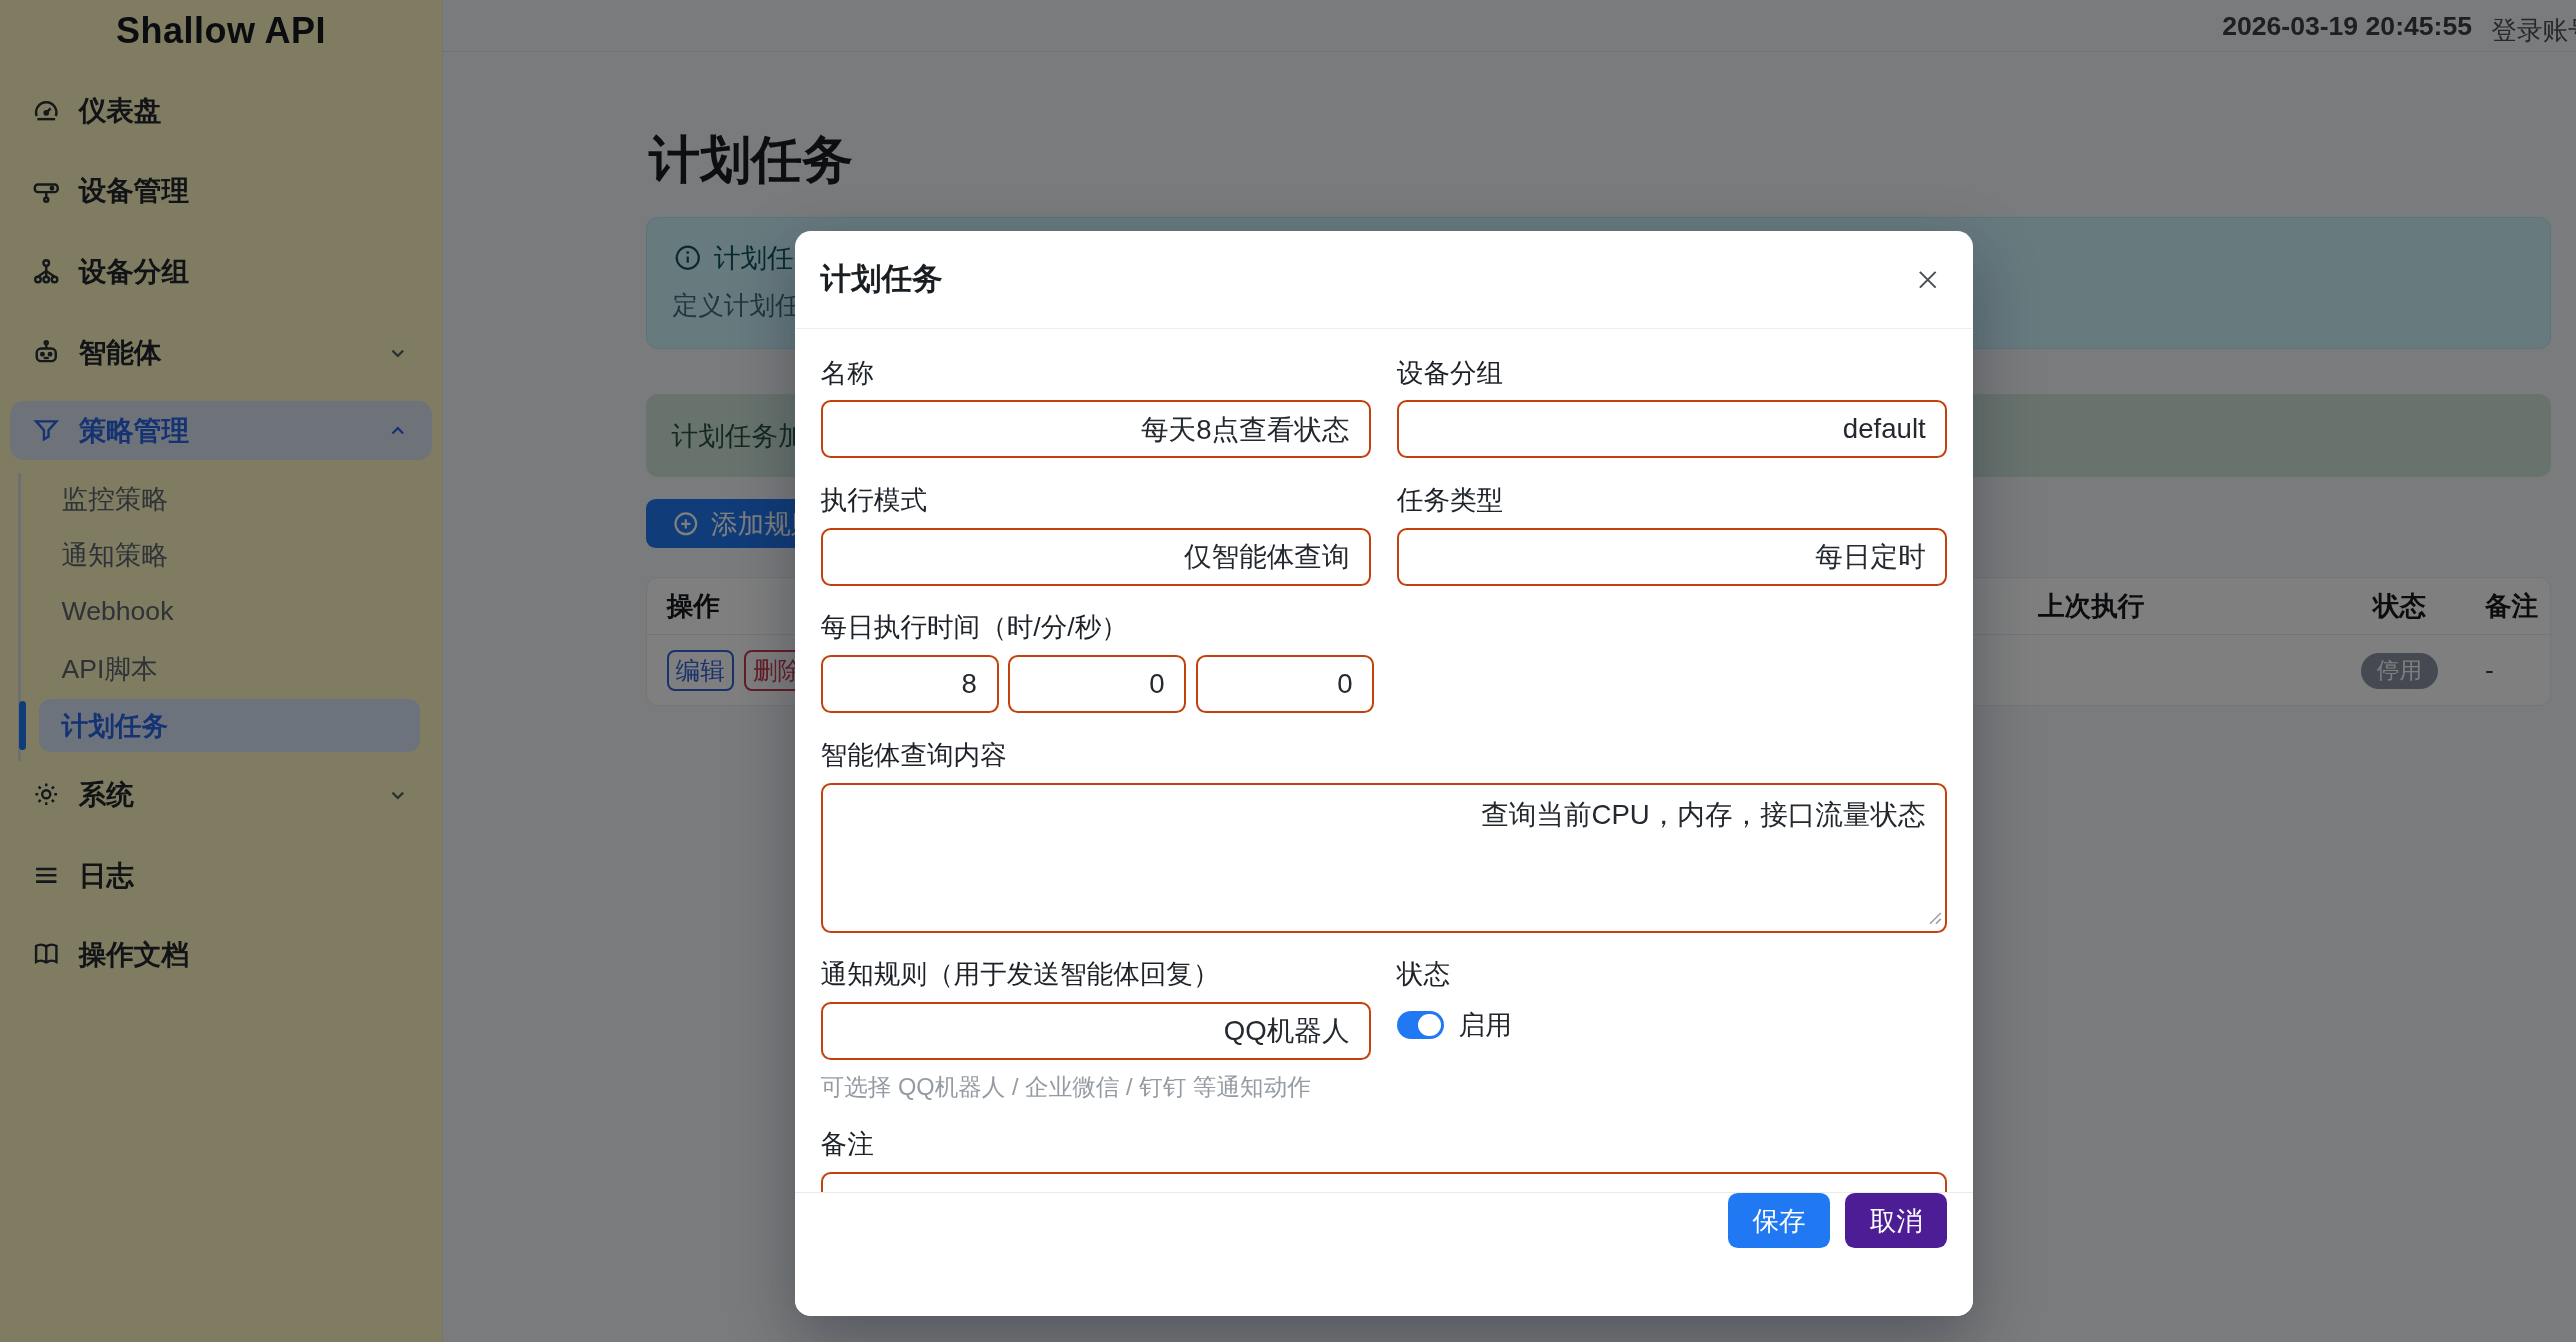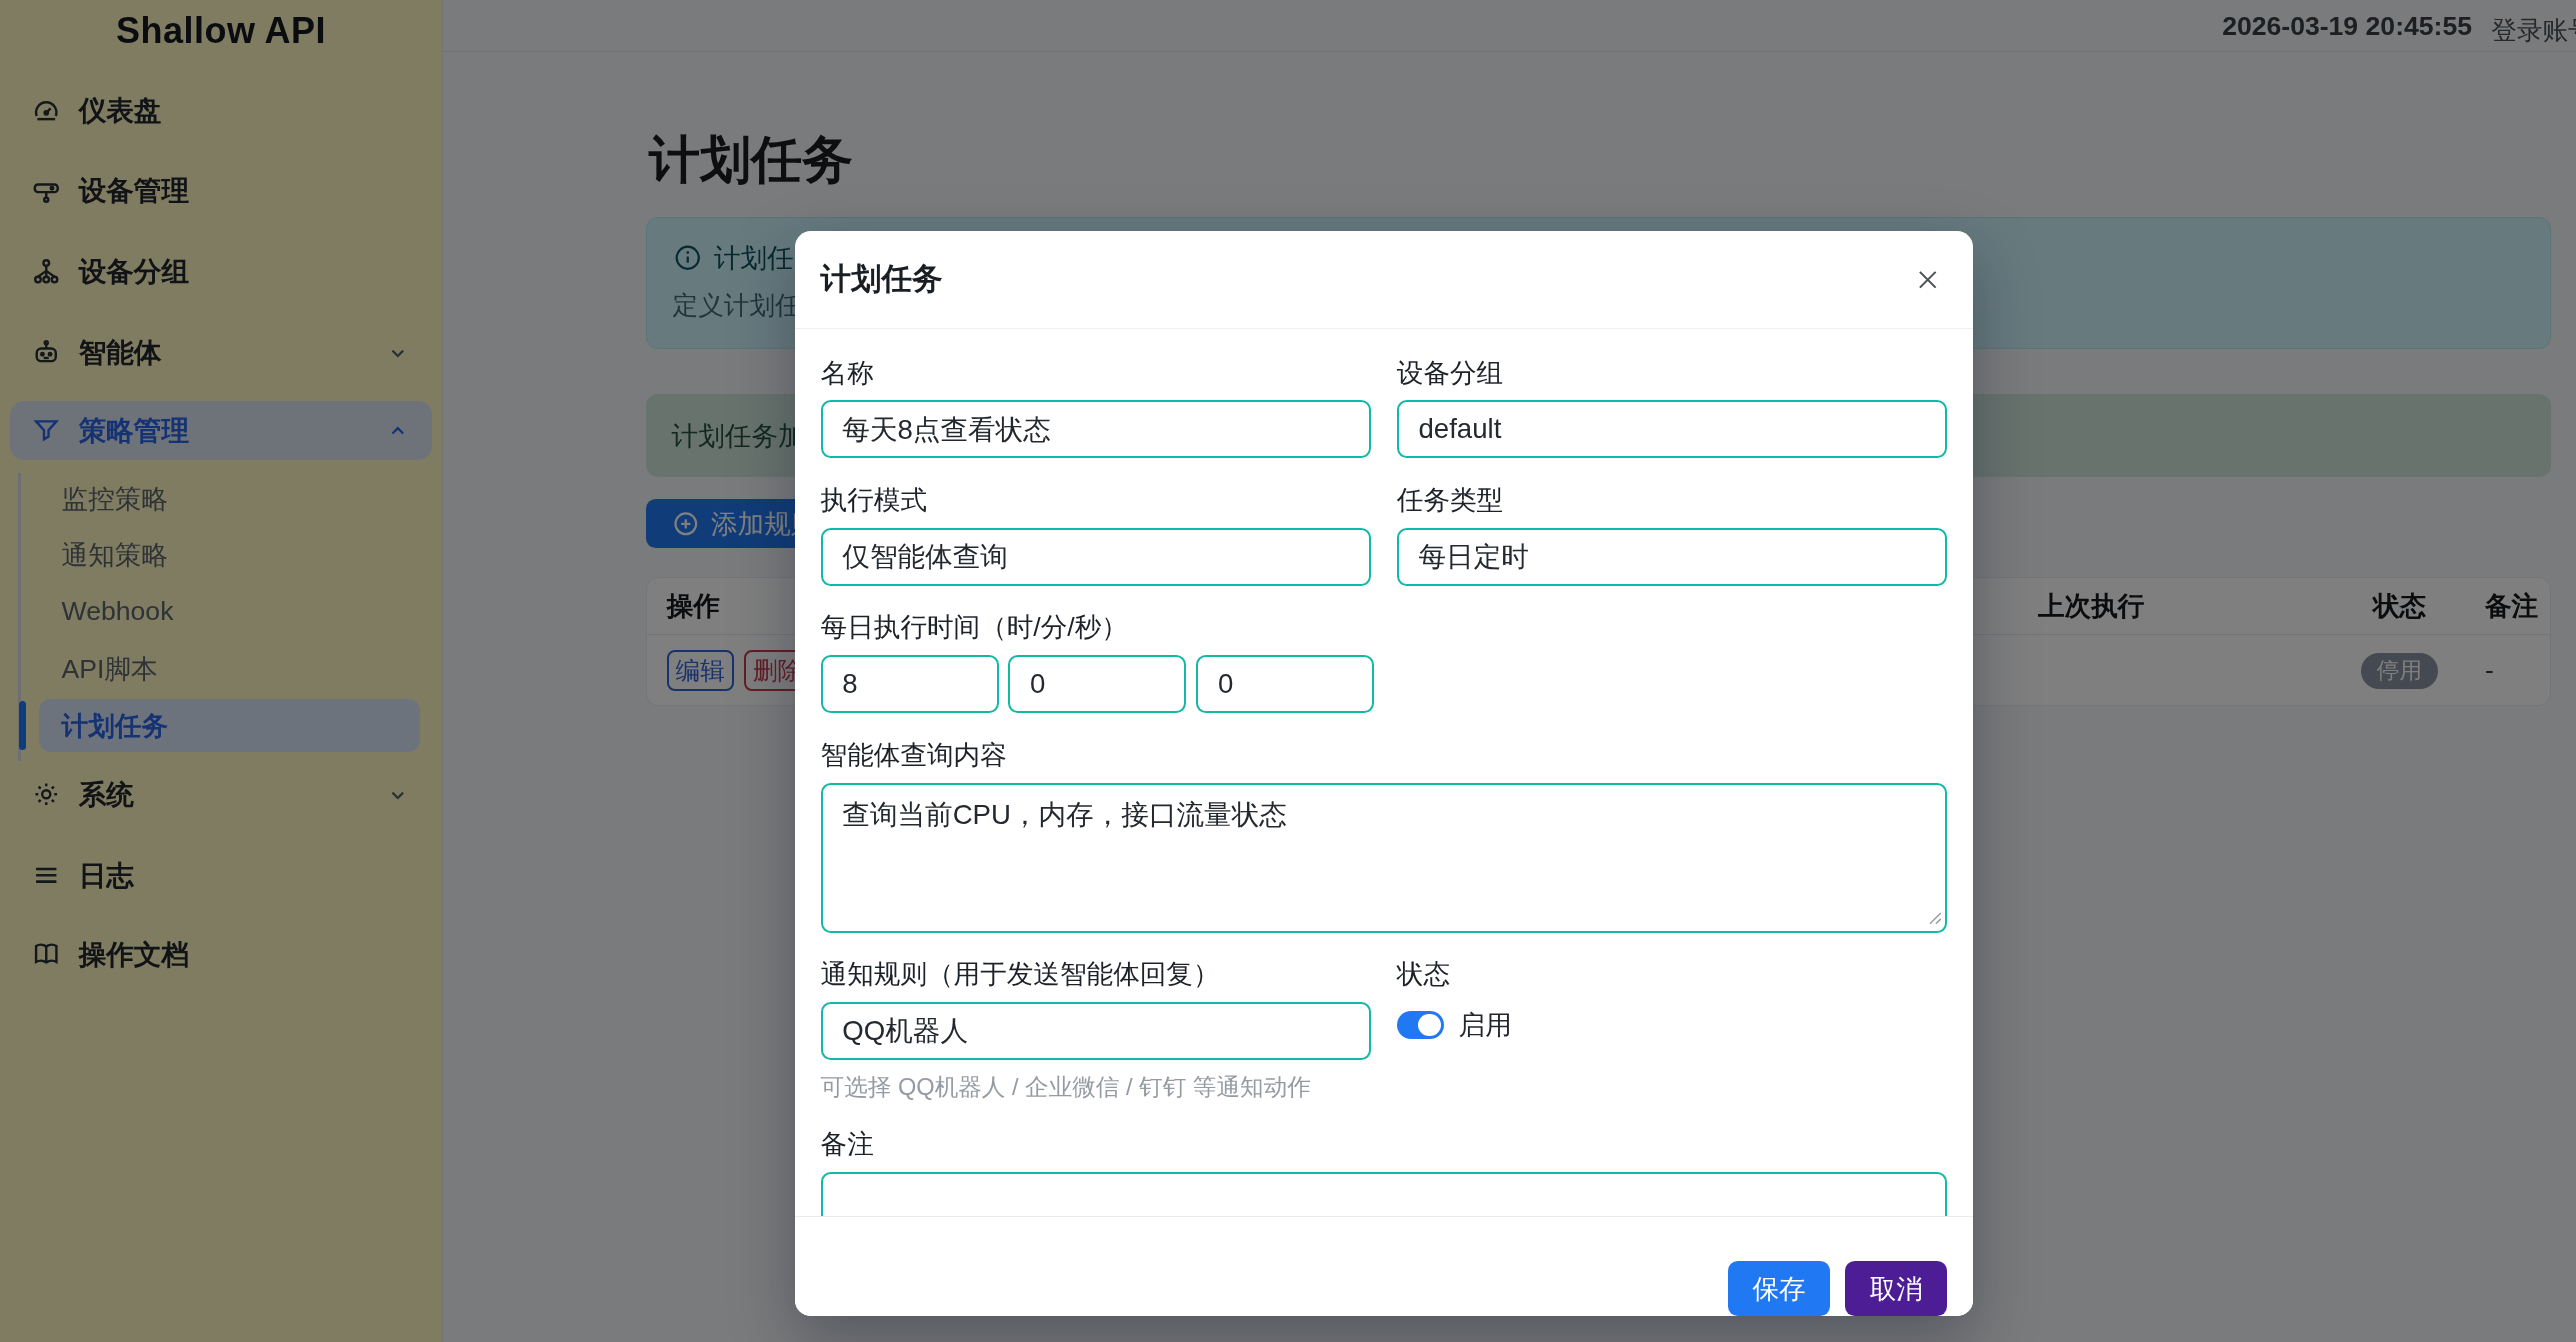--- a/index.html
+++ b/index.html
@@ -74,35 +74,35 @@
   .m-head { height:98px; padding:0 29.5px 0 25.6px; display:flex; align-items:center;
     justify-content:space-between; border-bottom:1px solid #edeff2; }
   .m-title { font-size:30.5px; font-weight:600; color:#191e23; }
   .m-close { width:31.5px; height:31.5px; color:#4a5056; background:none; border:none; cursor:pointer; padding:0; }
   .m-close svg { width:31.5px; height:31.5px; }
   .m-body { padding:25.6px 25.6px 0 25.6px; }
   .fgroup { margin-bottom:23.6px; }
   .flabel { display:block; font-size:26.6px; color:#1d2229; margin-bottom:9.8px; white-space:nowrap; }
   .frow { display:flex; gap:25.6px; }
   .fcol { flex:1 1 0; min-width:0; }
-  .tin, .tarea { width:100%; border:2px solid #14b8a6; border-radius:9.8px; background:#fff;
-    font-size:27.6px; color:#23292f; font-family:inherit; outline:none; }
+  .tin, .tarea { width:100%; border:2px solid #c2410c; border-radius:9.8px; background:#fff;
+    font-size:27.6px; color:#23292f; font-family:inherit; outline:none;text-align:right; }
   .tin { height:58px; padding:0 19.7px; }
   .time-row { display:flex; gap:9.8px; }
   .tin.small { width:178px; flex:0 0 aupx; flex:0 0 178px; }
   .ta-wrap { position:relative; }
   .tarea { height:150px; padding:11.8px 19.7px; resize:none; display:block; }
   .resize-h { position:absolute; right:5.9px; bottom:7.9px; width:15.8px; height:15.8px; color:#9aa0a6; }
   .helper { margin-top:10.8px; font-size:23.6px; color:#959ba3; white-space:nowrap; }
   .toggle-row { display:flex; align-items:center; gap:14.8px; margin-top:14.8px; }
   .toggle { position:relative; width:47px; height:28.6px; border-radius:14.8px; background:#2079f2; cursor:pointer; flex:0 0 auto; }
   .toggle .knob { position:absolute; top:3px; right:3px; width:22.6px; height:22.6px; border-radius:50%; background:#fff; }
   .toggle-text { font-size:26.6px; color:#22272d; }
-  .m-foot { position:absolute; left:0; right:0; bottom:0; height:100px; border-top:1px solid #e9ebee;
-    display:flex; align-items:flex-end; justify-content:flex-end; gap:14.8px; padding:0 25.6px; background:#fff; }
+  .m-foot { position:absolute; left:0; right:0; bottom:0; height:124px; border-top:1px solid #e9ebee;
+    display:flex; align-items:flex-start; justify-content:flex-end; gap:14.8px; padding:0 25.6px; background:#fff; }
   .btn { height:55px; padding:0 24.6px; border:none; border-radius:9.8px; color:#fff;
     font-size:26.6px; font-family:inherit; cursor:pointer; }
   .btn.primary { background:#2079f2; }
   .btn.secondary { background:#4c1d95; }
 </style>
 </head>
 <body>
 
 <div class="sidebar">
   <div class="brand">Shallow API</div>

